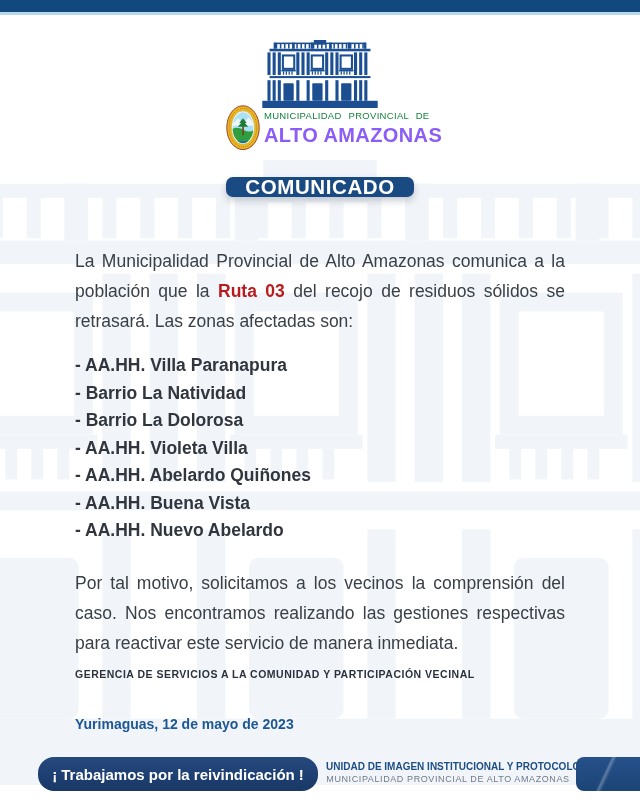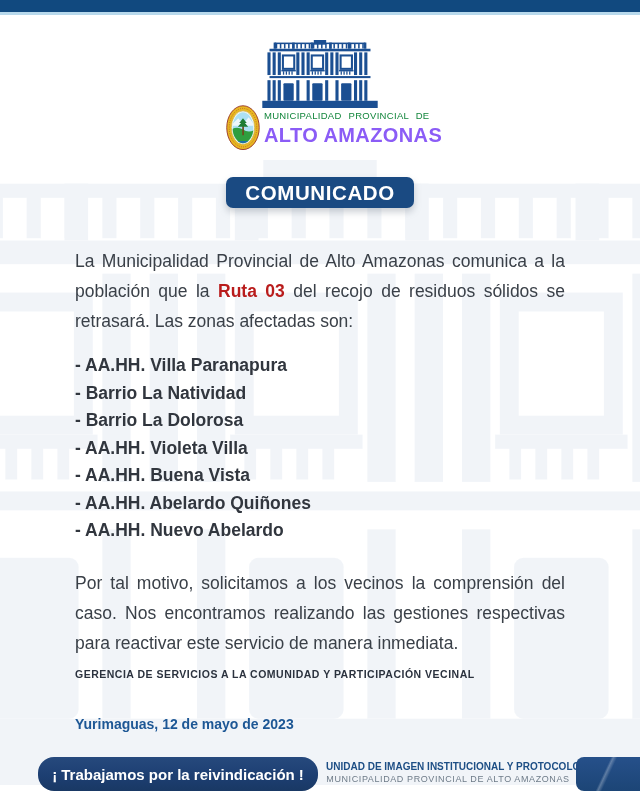--- a/index.html
+++ b/index.html
@@ -17,21 +17,21 @@
   .facade-main svg,.facade-watermark svg{display:block; width:100%; height:100%;}
 
   
   .seal{position:absolute; left:226px; top:105px; width:34px; height:47px;}
   .org-text{position:absolute; left:264px; top:110px; width:152px;}
   .org-line1{font-size:9.5px; font-weight:normal; color:#13863c; letter-spacing:.3px; word-spacing:4px; white-space:nowrap;}
   .org-line2{font-size:20px; font-weight:bold; color:#8b5cf6; letter-spacing:.4px; margin-top:3px; white-space:nowrap;}
 
   
   .title-box{
-    position:absolute; left:0; right:0; top:177px; margin:0 auto; width:188px; height:31px;
+    position:absolute; left:0; right:0; top:177px; margin:0 auto; width:188px; height:20px;
     background:#1a4a82; border-radius:7px; display:flex; align-items:center; justify-content:center;
     box-shadow:0 4px 7px rgba(125,135,148,.4);
   }
   .title-text{color:#ffffff; font-size:20.5px; font-weight:bold; letter-spacing:.6px;}
 
   
   .para{position:absolute; left:75px; width:490px; font-size:17.5px; line-height:30px; color:#3a4048; text-align:justify;}
   .p1{top:246px;}
   .p2{top:568px;}
   .bold{font-weight:bold; color:#b91c1c;}
@@ -170,22 +170,22 @@
     <span class="title-text">COMUNICADO</span>
   </div>
 
   <div class="para p1"><span>La Municipalidad Provincial de Alto Amazonas comunica a la población que la </span><span class="bold">Ruta 03</span><span> del recojo de residuos sólidos se retrasará. Las zonas afectadas son:</span></div>
 
   <div class="zones">
     <div class="zone-item">- AA.HH. Villa Paranapura</div>
     <div class="zone-item">- Barrio La Natividad</div>
     <div class="zone-item">- Barrio La Dolorosa</div>
     <div class="zone-item">- AA.HH. Violeta Villa</div>
+    <div class="zone-item">- AA.HH. Abelardo Quiñones</div>
     <div class="zone-item">- AA.HH. Buena Vista</div>
-    <div class="zone-item">- AA.HH. Abelardo Quiñones</div>
     <div class="zone-item">- AA.HH. Nuevo Abelardo</div>
   </div>
 
   <div class="para p2">Por tal motivo, solicitamos a los vecinos la comprensión del caso. Nos encontramos realizando las gestiones respectivas para reactivar este servicio de manera inmediata.</div>
 
   <div class="signature">GERENCIA DE SERVICIOS A LA COMUNIDAD Y PARTICIPACIÓN VECINAL</div>
 
   <div class="dateline">Yurimaguas, 12 de mayo de 2023</div>
 
   <div class="slogan-bar">

